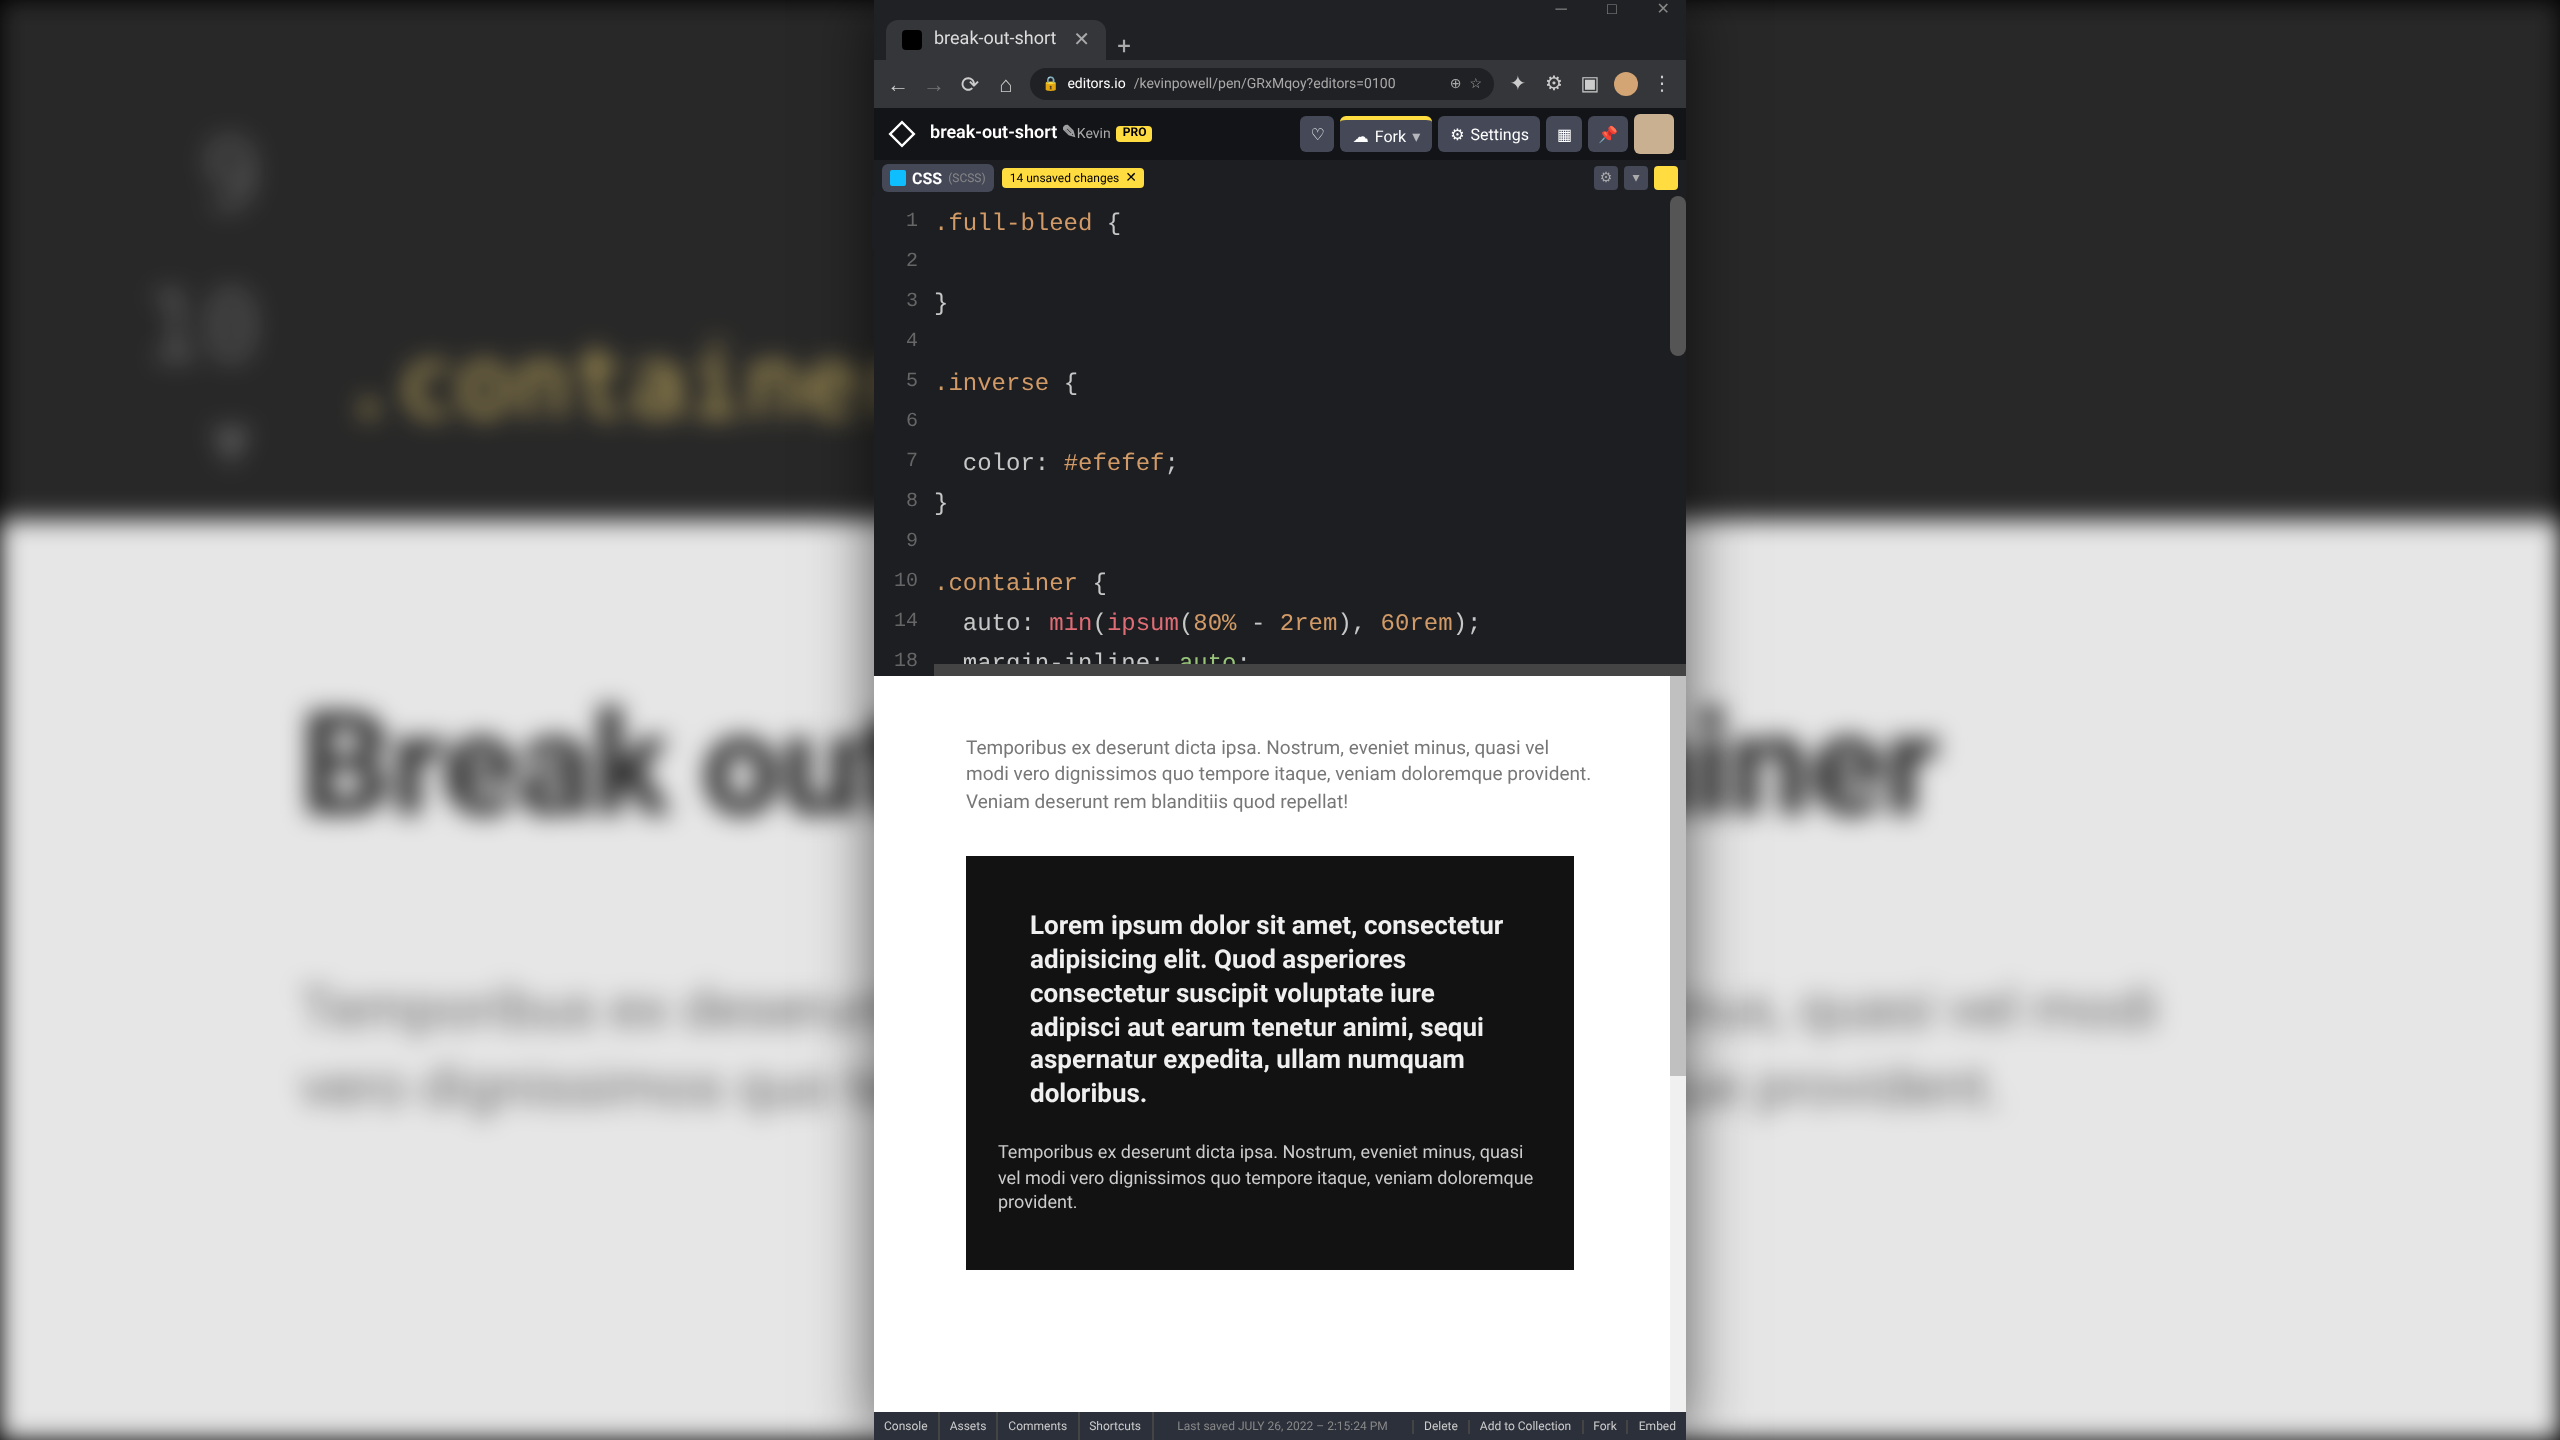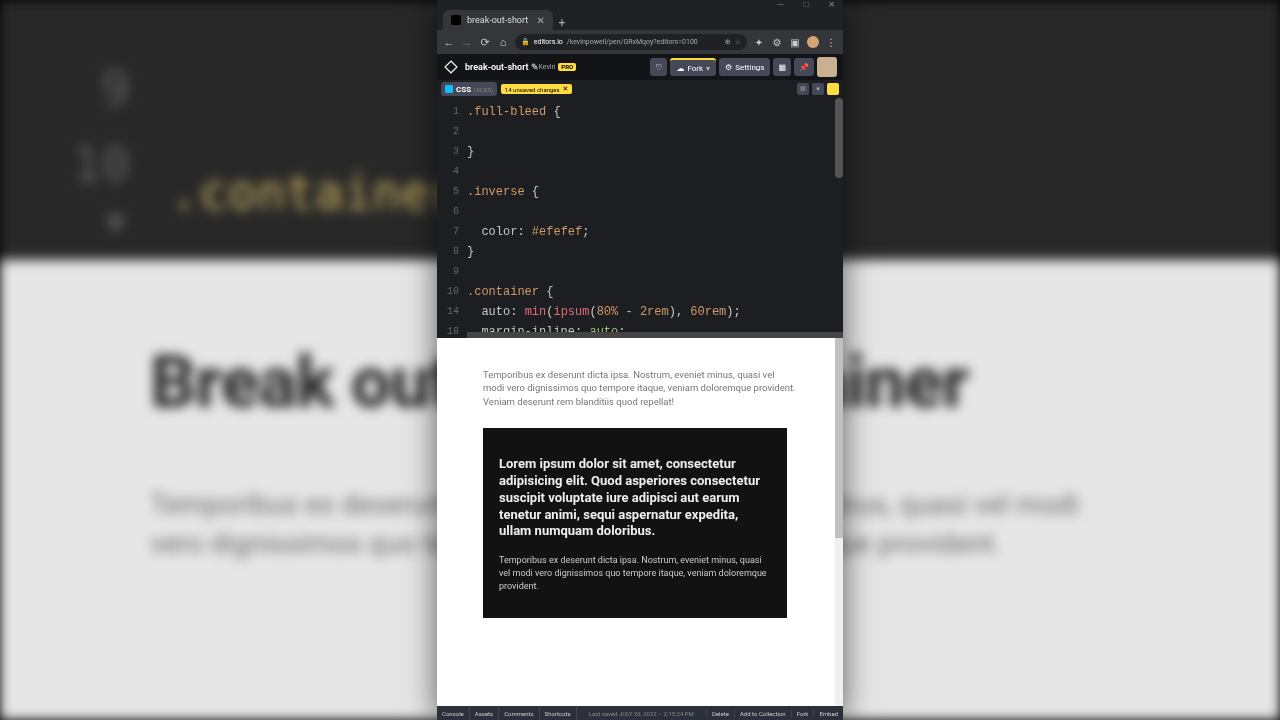--- a/index.html
+++ b/index.html
@@ -80,21 +80,21 @@
   .fn{color:#e06c75}
   .scrollv{position:absolute;right:0;top:0;width:8px;height:80px;background:#555;border-radius:4px}
   .scrollh{position:absolute;bottom:0;left:30px;width:380px;height:6px;background:#444}
 
   
   .preview{flex:1;background:#fff;overflow:hidden;position:relative;color:#000}
   .preview-inner{padding:30px 46px 0}
   .preview h1{font-size:27px;font-weight:800;margin:0 0 16px;line-height:1.1;letter-spacing:-0.5px}
   .preview p{font-size:9.5px;color:#777;line-height:1.4;margin:0 0 20px}
   .inverse-box{background:#121212;color:#efefef;margin:20px 0 0;padding:28px 16px 16px;width:304px}
-  .inverse-box h2{font-size:13px;font-weight:700;margin:0 0 14px;line-height:1.3}
+  .inverse-box h2{font-size:13px;font-weight:700;margin:0 16px 14px;line-height:1.3}
   .inverse-box p{color:#ccc;font-size:9px;margin:0 0 10px}
   .prev-scroll{position:absolute;right:0;top:0;width:8px;height:100%;background:#f0f0f0}
   .prev-scroll-thumb{width:100%;height:200px;background:#c0c0c0}
 
   
   .footer{height:14px;background:#2c303a;display:flex;align-items:center;font-size:6px;color:#ccc}
   .fbtn{padding:0 5px;height:100%;display:flex;align-items:center;border-right:1px solid #444}
   .fcenter{flex:1;text-align:center;color:#888}
   .fright{display:flex}
   .fright .fbtn{border-right:none;border-left:1px solid #444}

